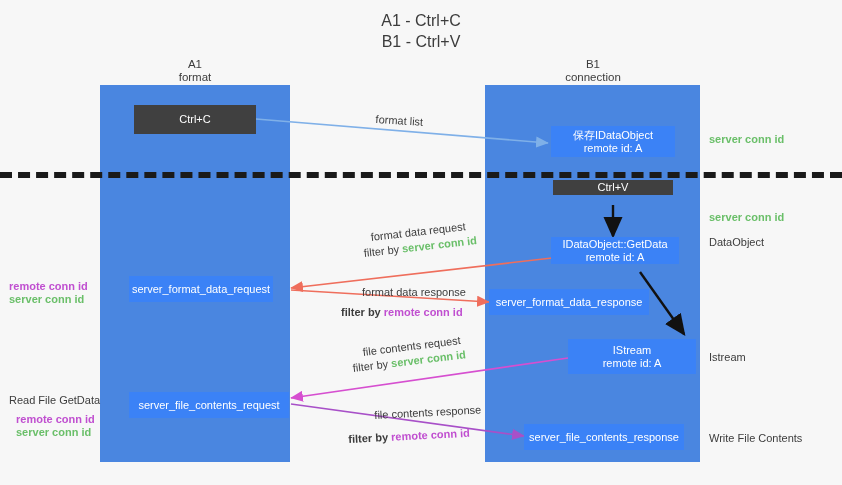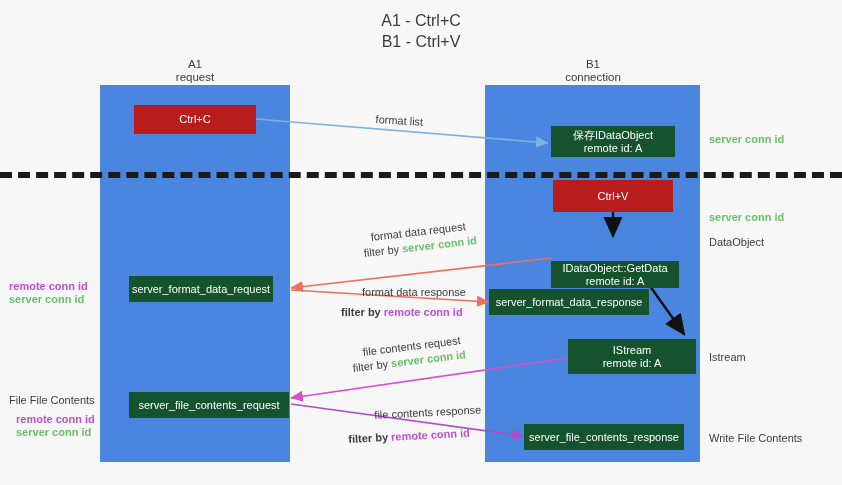--- a/index.html
+++ b/index.html
@@ -13,22 +13,22 @@
 
   .lane{position:absolute;background:#4a86e0;}
   .lane-head{position:absolute;text-align:center;color:#3c3c3c;font-size:11.5px;line-height:13px;}
 
   .title{position:absolute;left:0;top:10px;width:842px;text-align:center;
          font-size:16px;color:#3c3c3c;line-height:21px;}
 
   .box{position:absolute;display:flex;flex-direction:column;align-items:center;
        justify-content:center;color:#ffffff;font-size:11px;line-height:13px;
        text-align:center;box-sizing:border-box;}
-  .box.green{background:#b91c1c;}
-  .box.orange{background:#14532d;}
+  .box.green{background:#404040;}
+  .box.orange{background:#3b82f6;}
   .box .l2{font-size:11px;}
 
   .lbl{position:absolute;font-size:11px;color:#3c3c3c;line-height:14px;white-space:nowrap;}
   .lbl.green{color:#6abf69;font-weight:bold;}
   .lbl.purple{color:#c04fd0;font-weight:bold;}
   .lbl.bold{font-weight:bold;}
   .lbl.rot{transform-origin:left top;}
 
   .stackline{display:block;}
   .dash{position:absolute;left:0;width:842px;height:0;
@@ -39,21 +39,21 @@
 
 <div id="stage">
 
   <div class="title">
     <span class="stackline">A1 - Ctrl+C</span>
     <span class="stackline">B1 - Ctrl+V</span>
   </div>
 
   <div class="lane-head" style="left:130px;top:58px;width:130px;">
     <span class="stackline">A1</span>
-    <span class="stackline">request</span>
+    <span class="stackline">format</span>
   </div>
   <div class="lane-head" style="left:528px;top:58px;width:130px;">
     <span class="stackline">B1</span>
     <span class="stackline">connection</span>
   </div>
 
   <div class="lane" style="left:100px;top:85px;width:190px;height:377px;"></div>
   <div class="lane" style="left:485px;top:85px;width:215px;height:377px;"></div>
 
   <svg id="wires" viewBox="0 0 842 485">
@@ -94,25 +94,25 @@
 
   <div class="box green" style="left:134px;top:105px;width:122px;height:29px;">
     <span>Ctrl+C</span>
   </div>
 
   <div class="box orange" style="left:551px;top:126px;width:124px;height:31px;">
     <span>保存IDataObject</span>
     <span class="l2">remote id: A</span>
   </div>
 
-  <div class="box green" style="left:553px;top:180px;width:120px;height:32px;text-align:center;">
+  <div class="box green" style="left:553px;top:180px;width:120px;height:15px;text-align:center;">
     <span>Ctrl+V</span>
   </div>
 
-  <div class="box orange" style="left:551px;top:237px;width:128px;height:27px;margin-top:24px;">
+  <div class="box orange" style="left:551px;top:237px;width:128px;height:27px;">
     <span>IDataObject::GetData</span>
     <span class="l2">remote id: A</span>
   </div>
 
   <div class="box orange" style="left:568px;top:339px;width:128px;height:35px;">
     <span>IStream</span>
     <span class="l2">remote id: A</span>
   </div>
 
   <div class="box orange" style="left:129px;top:276px;width:144px;height:26px;">
@@ -159,17 +159,17 @@
 
   <div class="lbl green" style="left:709px;top:132px;">server conn id</div>
   <div class="lbl green" style="left:709px;top:210px;">server conn id</div>
   <div class="lbl" style="left:709px;top:235px;">DataObject</div>
   <div class="lbl" style="left:709px;top:350px;">Istream</div>
   <div class="lbl" style="left:709px;top:431px;">Write File Contents</div>
 
   <div class="lbl purple" style="left:9px;top:279px;">remote conn id</div>
   <div class="lbl green" style="left:9px;top:292px;">server conn id</div>
 
-  <div class="lbl" style="left:9px;top:393px;">File File Contents</div>
+  <div class="lbl" style="left:9px;top:393px;">Read File GetData</div>
   <div class="lbl purple" style="left:16px;top:412px;">remote conn id</div>
   <div class="lbl green" style="left:16px;top:425px;">server conn id</div>
 
 </div>
 
 </body></html>

